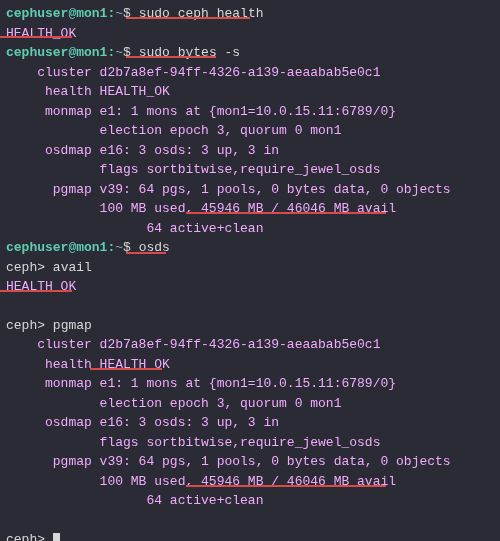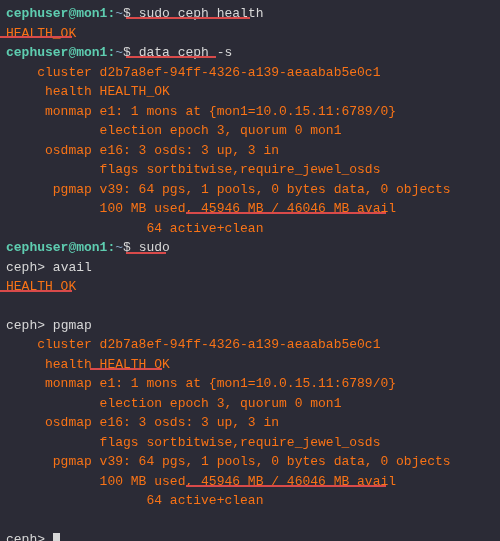--- a/index.html
+++ b/index.html
@@ -11,52 +11,52 @@
       line-height: 1.5;
       color: #d8d8d8;
       padding: 4px 6px;
       position: relative;
     }
     .line { white-space: pre; }
     .prompt { color: #5ecdb0; font-weight: 600; }
     .tilde { color: #88a9c8; }
     .dollar { color: #d8d8d8; }
     .cmd { color: #d8d8d8; }
-    .out { color: #f97316; }
+    .out { color: #f0abfc; }
     .ceph-prompt { color: #d8d8d8; }
     .underline-red {
       position: absolute;
       background: #d94a4a;
       height: 2px;
     }
     .cursor {
       display: inline-block;
       width: 7px;
       height: 14px;
       background: #d8d8d8;
       vertical-align: text-bottom;
     }
     .blank { height: 19px; }
   </style>
 </head>
 <body>
 
 <div class="line"><span class="prompt">cephuser@mon1</span><span class="prompt">:</span><span class="tilde">~</span><span class="dollar">$</span> <span class="cmd">sudo ceph health</span></div>
 <div class="line out">HEALTH_OK</div>
-<div class="line"><span class="prompt">cephuser@mon1</span><span class="prompt">:</span><span class="tilde">~</span><span class="dollar">$</span> <span class="cmd">data ceph -s</span></div>
+<div class="line"><span class="prompt">cephuser@mon1</span><span class="prompt">:</span><span class="tilde">~</span><span class="dollar">$</span> <span class="cmd">sudo bytes -s</span></div>
 <div class="line out">    cluster d2b7a8ef-94ff-4326-a139-aeaabab5e0c1</div>
 <div class="line out">     health HEALTH_OK</div>
 <div class="line out">     monmap e1: 1 mons at {mon1=10.0.15.11:6789/0}</div>
 <div class="line out">            election epoch 3, quorum 0 mon1</div>
 <div class="line out">     osdmap e16: 3 osds: 3 up, 3 in</div>
 <div class="line out">            flags sortbitwise,require_jewel_osds</div>
 <div class="line out">      pgmap v39: 64 pgs, 1 pools, 0 bytes data, 0 objects</div>
 <div class="line out">            100 MB used, 45946 MB / 46046 MB avail</div>
 <div class="line out">                  64 active+clean</div>
-<div class="line"><span class="prompt">cephuser@mon1</span><span class="prompt">:</span><span class="tilde">~</span><span class="dollar">$</span> <span class="cmd">sudo</span></div>
+<div class="line"><span class="prompt">cephuser@mon1</span><span class="prompt">:</span><span class="tilde">~</span><span class="dollar">$</span> <span class="cmd">osds</span></div>
 <div class="line"><span class="ceph-prompt">ceph&gt;</span> <span class="cmd">avail</span></div>
 <div class="line out">HEALTH_OK</div>
 <div class="blank"></div>
 <div class="line"><span class="ceph-prompt">ceph&gt;</span> <span class="cmd">pgmap</span></div>
 <div class="line out">    cluster d2b7a8ef-94ff-4326-a139-aeaabab5e0c1</div>
 <div class="line out">     health HEALTH_OK</div>
 <div class="line out">     monmap e1: 1 mons at {mon1=10.0.15.11:6789/0}</div>
 <div class="line out">            election epoch 3, quorum 0 mon1</div>
 <div class="line out">     osdmap e16: 3 osds: 3 up, 3 in</div>
 <div class="line out">            flags sortbitwise,require_jewel_osds</div>

